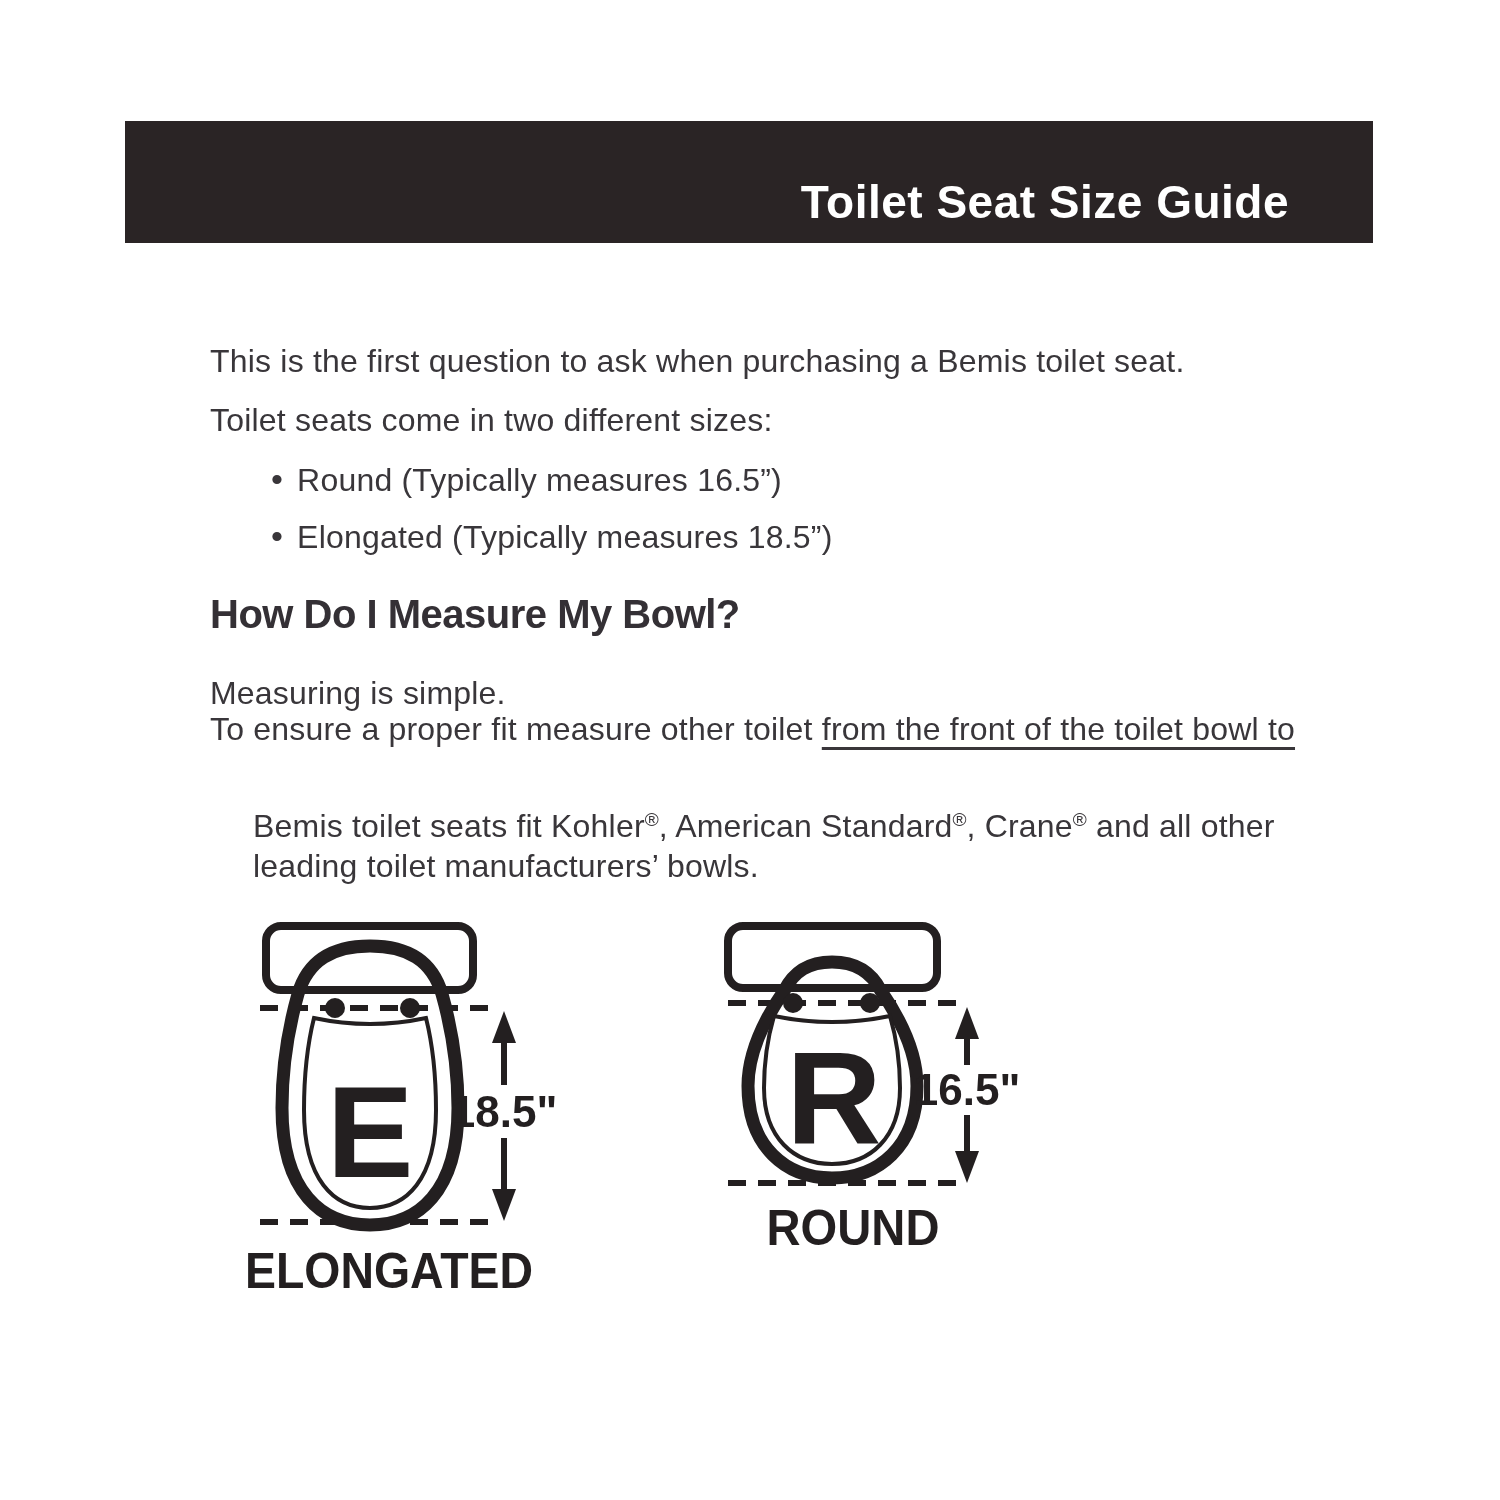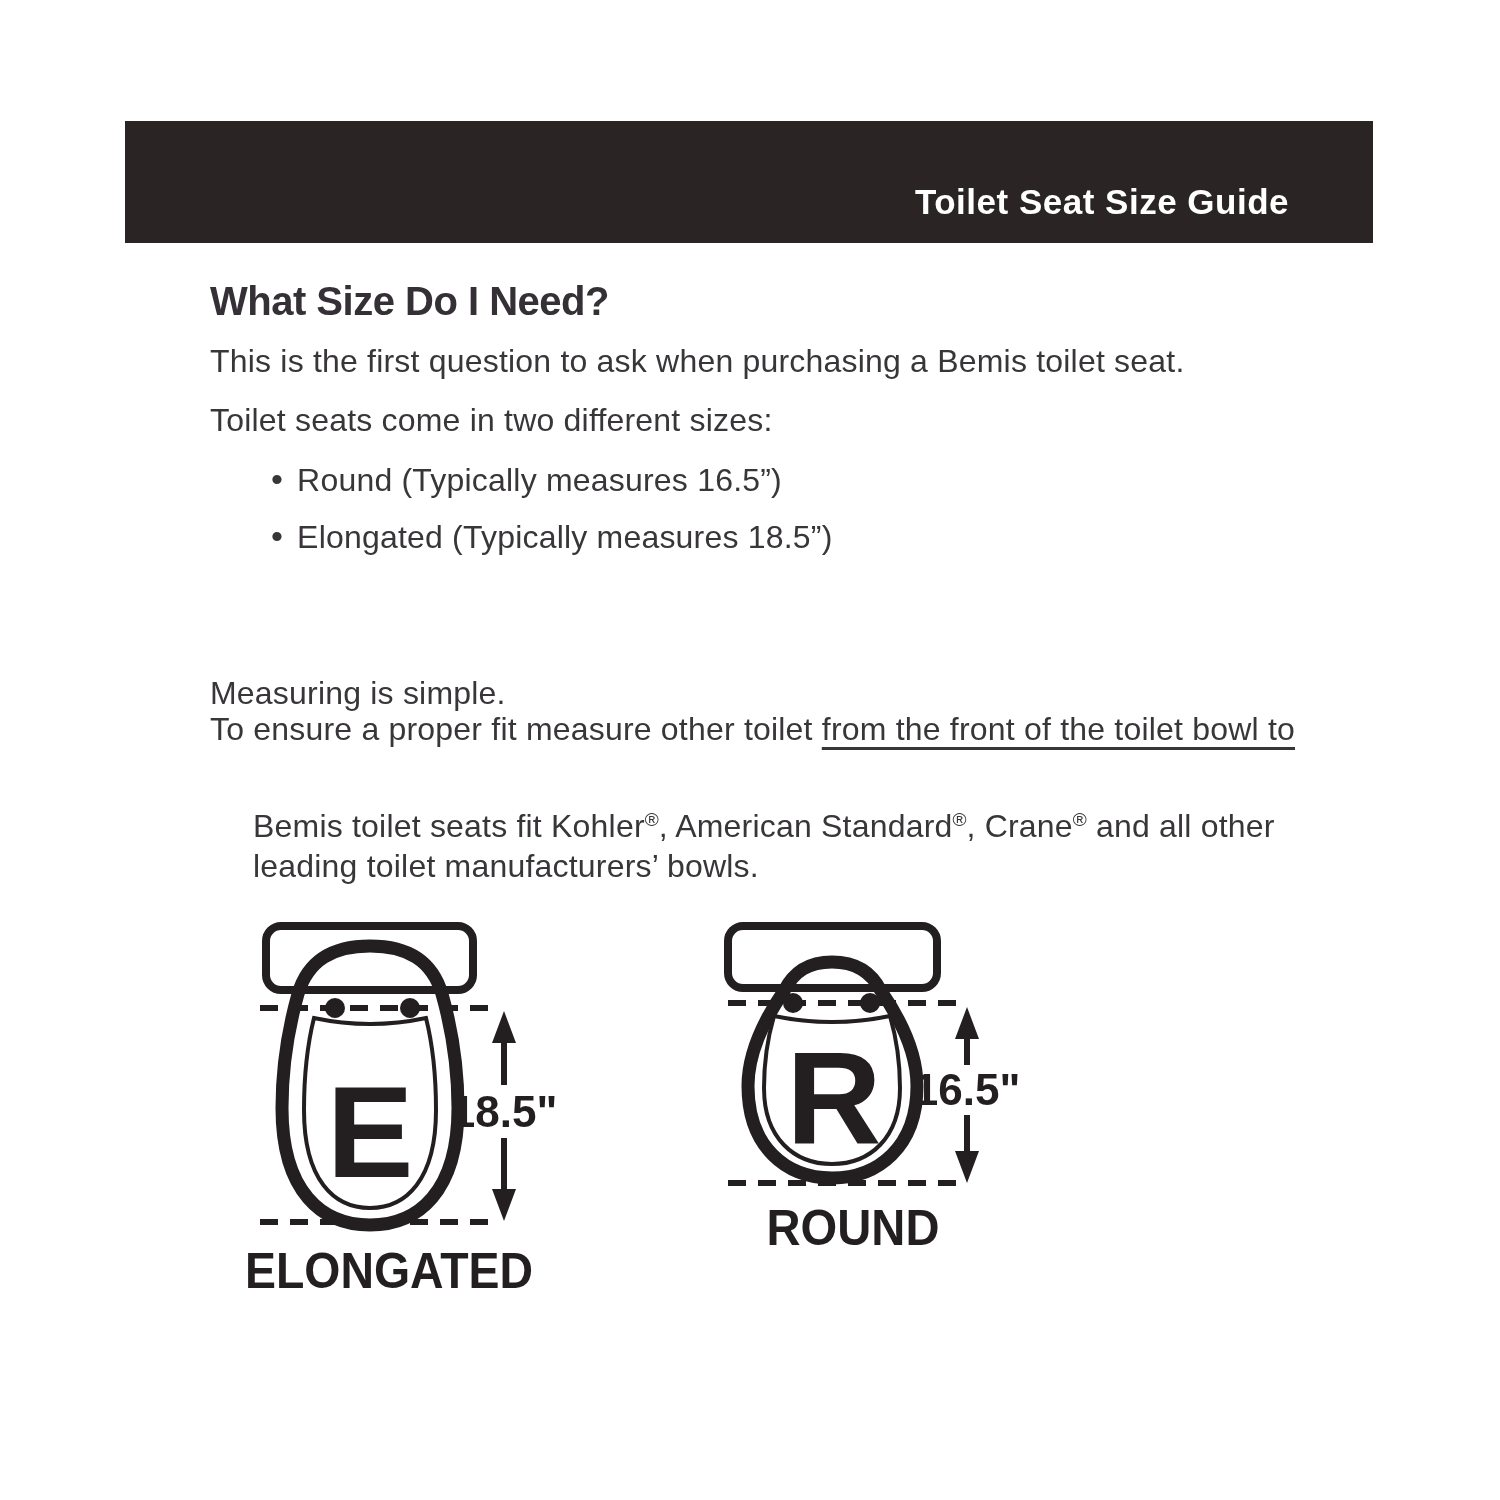--- a/index.html
+++ b/index.html
@@ -21,21 +21,21 @@
     background: #2a2425;
     box-sizing: border-box;
     display: flex;
     align-items: center;
     justify-content: flex-end;
     padding-right: 84px;
     padding-top: 40px;
   }
   .header-title {
     color: #ffffff;
-    font-size: 35px;
+    font-size: 46px;
     font-weight: bold;
     letter-spacing: 0.5px;
     white-space: nowrap;
   }
   .abs { position: absolute; left: 210px; white-space: nowrap; }
   .h-section {
     font-size: 40px;
     font-weight: bold;
     color: #343035;
     letter-spacing: -0.5px;
@@ -76,36 +76,36 @@
 </style>
 </head>
 <body>
 
 <div class="page">
 
   <div class="header-bar">
     <div class="header-title">Toilet Seat Size Guide</div>
   </div>
 
-  <h2 class="abs h-section" style="top:279px;">What Size Do I Need?</h2>
 
   <p class="abs body-text" style="top:341px;">This is the first question to ask when purchasing a Bemis toilet seat.</p>
 
   <p class="abs body-text" style="top:400px;">Toilet seats come in two different sizes:</p>
 
   <div class="abs body-text bullet-row" style="top:459px; left:271px;">
     <span class="bullet-dot">•</span>
     <span>Round (Typically measures 16.5”)</span>
   </div>
 
   <div class="abs body-text bullet-row" style="top:516px; left:271px;">
     <span class="bullet-dot">•</span>
     <span>Elongated (Typically measures 18.5”)</span>
   </div>
 
+  <h2 class="abs h-section" style="top:592px;">How Do I Measure My Bowl?</h2>
 
   <p class="abs body-text" style="top:673px;">Measuring is simple.</p>
 
   <div class="abs body-text" style="top:709px;">
     <div><span>To ensure a proper fit measure other toilet </span><span class="u">from the front of the toilet bowl to</span></div>
   </div>
 
   <div class="abs body-text" style="top:800px;margin-left:43px;">
     <div><span>Bemis toilet seats fit Kohler</span><span class="reg">®</span><span>, American Standard</span><span class="reg">®</span><span>, Crane</span><span class="reg">®</span><span> and all other</span></div>
     <div>leading toilet manufacturers’ bowls.</div>

